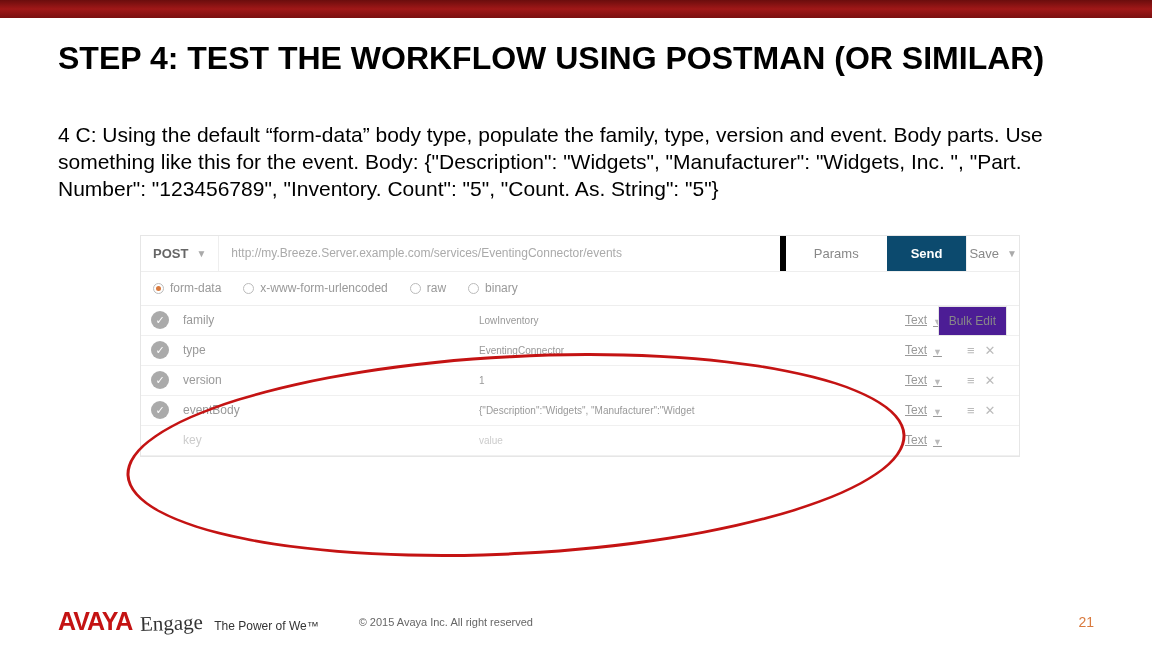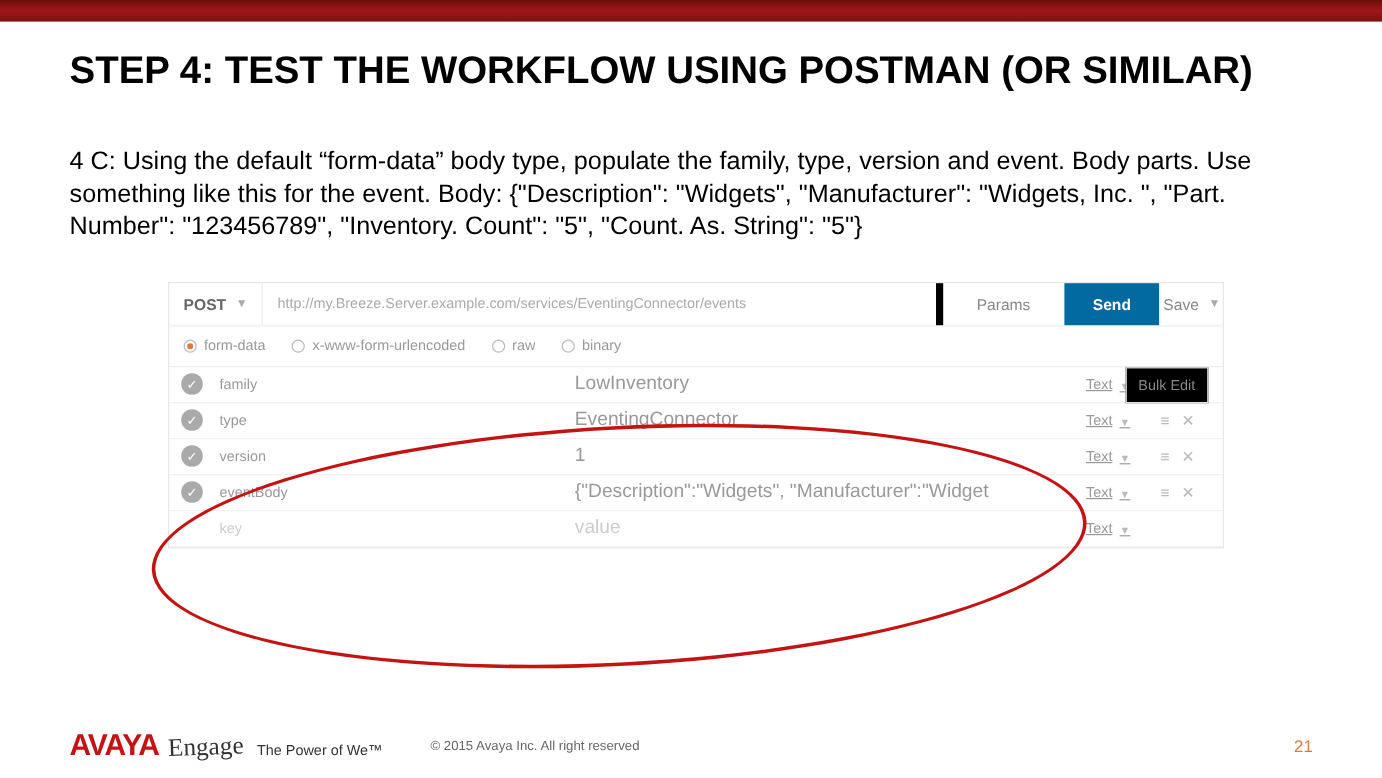--- a/index.html
+++ b/index.html
@@ -7,40 +7,40 @@
 .top-bar { width: 100%; height: 18px; background: linear-gradient(to bottom, #6b0d0d, #a01818, #7a1010); }
 .content { padding: 22px 50px 0 58px; }
 .title { font-size: 32px; font-weight: 900; letter-spacing: 0px; color: #000; line-height: 1.15; }
 .instruction { margin-top: 44px; font-size: 21px; color: #000; line-height: 1.3; max-width: 1050px; }
 .postman { margin: 32px 82px 0 82px; border: 1px solid #e6e6e6; background: #fff; font-size: 13px; color: #888; }
 .pm-top { display: flex; align-items: stretch; height: 36px; border-bottom: 1px solid #eee; }
 .method-box { display:flex; align-items:center; padding:0 12px; border-right:1px solid #eee; font-weight:600; color:#666; gap:8px;}
 .method-box .chev { font-size:10px; color:#aaa;}
 .url-box { flex:1; display:flex; align-items:center; padding:0 12px; color:#aaa; font-size:12px;}
 .param-box { display:flex; align-items:center; padding:0 28px; border-left:6px solid #000000; color:#888;}
-.send-box { display:flex; align-items:center; padding:0 24px; background:#0369a1; color:#fff; font-weight:600;}
+.send-box { display:flex; align-items:center; padding:0 24px; background:#0c4a6e; color:#fff; font-weight:600;}
 .save-box { display:flex; align-items:center; padding:0 2px; border-left:1px solid #eee; color:#888; gap:8px;}
 .save-box .chev { font-size:10px; color:#aaa;}
 .pm-tabs { display:flex; align-items:center; height:34px; padding:0 12px; gap:28px; border-bottom:1px solid #eee; position:relative;}
 .pm-tab { color:#999; font-size:12px;}
 .pm-tab.active { color:#666; font-weight:600;}
 .dot { width:7px; height:7px; border-radius:50%; background:#1a73e8; display:inline-block; margin-left:4px; vertical-align:middle;}
 .gen-code { margin-left:auto; color:#d97a3e; font-size:12px;}
 .body-types { display:flex; align-items:center; height:34px; padding:0 12px; gap:22px; border-bottom:1px solid #eee;}
 .radio { display:flex; align-items:center; gap:6px; color:#999; font-size:12px;}
 .radio .rdot { width:11px; height:11px; border:1px solid #bbb; border-radius:50%; position:relative;}
 .radio.sel .rdot::after { content:""; position:absolute; inset:2px; border-radius:50%; background:#d97a3e;}
 .form-row { display:flex; align-items:center; height:30px; border-bottom:1px solid #f0f0f0; position:relative; padding-right:8px;}
 .check { width:18px; height:18px; border-radius:50%; background:#aaa; margin:0 10px; display:flex; align-items:center; justify-content:center; color:#fff; font-size:11px;}
 .col-key { width:300px; padding-left:4px; color:#999; font-size:12px;}
-.col-val { flex:1; color:#999; font-size:16px;}
+.col-val { flex:1; color:#999; font-size:10px;}
 .col-type { width:62px; color:#999; font-size:12px; display:flex; align-items:flex-end; gap:6px;text-decoration:underline;}
 .col-type .chev{ font-size:9px; color:#bbb;}
 .row-actions { width:44px; display:flex; align-items:center; gap:10px; color:#bbb; font-size:13px;}
-.bulk-edit { position:absolute; right:12px; top:0; height:30px; display:flex; align-items:center; padding:0 10px; border:1px solid #e6e6e6; background:#000000; color:#888; font-size:12px;}
+.bulk-edit { position:absolute; right:12px; top:0; height:30px; display:flex; align-items:center; padding:0 10px; border:1px solid #e6e6e6; background:#4c1d95; color:#888; font-size:12px;}
 .form-row.empty .check { background:transparent; }
 .form-row.empty .col-key, .form-row.empty .col-val { color:#ccc; }
 .ellipse { position:absolute; border:3px solid #c41313; border-radius:50%; width:780px; height:200px; left:126px; top:355px; pointer-events:none; transform:rotate(-3deg);}
 .footer { position:absolute; bottom:12px; left:0; right:0; display:flex; align-items:center; padding:0 58px;}
 .logos { display:flex; align-items:baseline; gap:8px;}
 .avaya { font-family:Arial; font-weight:900; font-size:25px; color:#c41313; letter-spacing:-1px;}
 .engage { font-family:'Brush Script MT', cursive; font-size:21px; color:#333; transform:rotate(-2deg); display:inline-block;}
 .power { font-size:12px; color:#333; vertical-align:super; margin-left:3px;}
 .copyright { margin-left:40px; font-size:11px; color:#666;}
 .page-num { margin-left:auto; color:#d97a3e; font-size:14px;}

